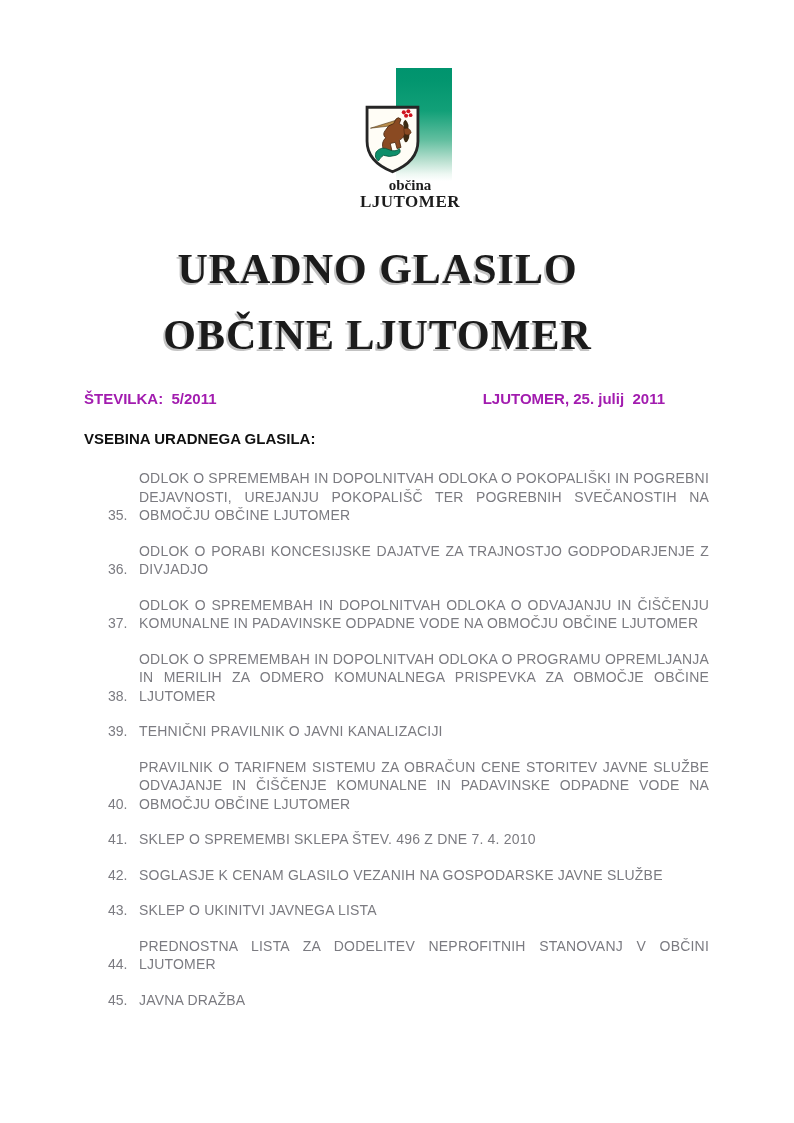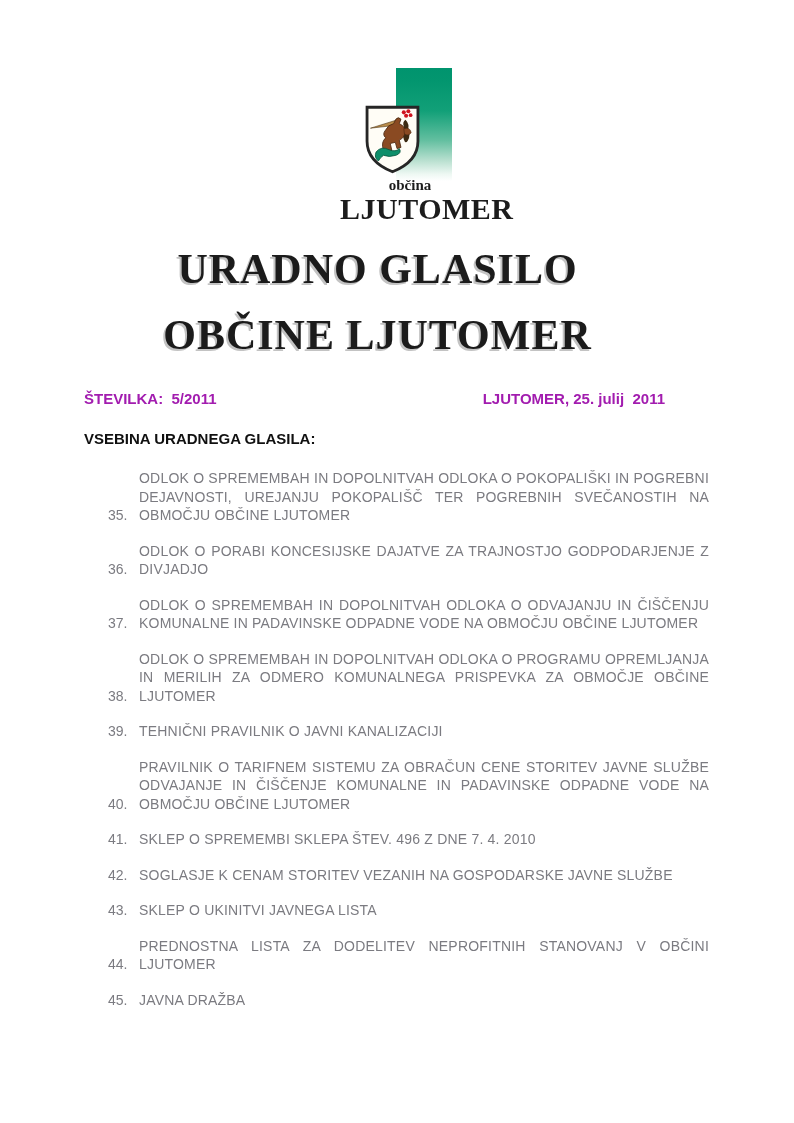--- a/index.html
+++ b/index.html
@@ -22,21 +22,21 @@
   }
   .crest { position: absolute; left: 24px; top: 37px; width: 57px; height: 69px; }
   .logo-obcina {
     position: absolute; top: 109px; left: 0; width: 140px;
     text-align: center; font-family: "Liberation Serif", serif;
     font-weight: bold; font-size: 15px; color: #1c1c1c;
   }
   .logo-name {
     position: absolute; top: 124px; left: 0; width: 140px;
     text-align: center; font-family: "Liberation Serif", serif;
-    font-weight: bold; font-size: 30px; color: #1c1c1c; letter-spacing: 0.5px;
+    font-weight: bold; font-size: 17px; color: #1c1c1c; letter-spacing: 0.5px;
   }
 
   
   .title {
     position: absolute; top: 236px; left: 0; right: 0;
     text-align: center;
     font-family: "Liberation Serif", serif;
     font-weight: bold; font-size: 42px; color: #1b1b1b;
     letter-spacing: 1px;
     text-shadow: -2px 2px 0 #c3c3c3;
@@ -139,21 +139,21 @@
       <span class="toc-text">PRAVILNIK O TARIFNEM SISTEMU ZA OBRAČUN CENE STORITEV JAVNE SLUŽBE ODVAJANJE IN ČIŠČENJE KOMUNALNE IN PADAVINSKE ODPADNE VODE NA OBMOČJU OBČINE LJUTOMER</span>
     </li>
 
     <li class="toc-item">
       <span class="toc-num">41.</span>
       <span class="toc-text">SKLEP  O SPREMEMBI SKLEPA ŠTEV. 496 Z  DNE 7. 4. 2010</span>
     </li>
 
     <li class="toc-item">
       <span class="toc-num">42.</span>
-      <span class="toc-text">SOGLASJE K CENAM STORITEV VEZANIH NA GOSPODARSKE JAVNE SLUŽBE</span>
+      <span class="toc-text">SOGLASJE K CENAM GLASILO VEZANIH NA GOSPODARSKE JAVNE SLUŽBE</span>
     </li>
 
     <li class="toc-item">
       <span class="toc-num">43.</span>
       <span class="toc-text">SKLEP O UKINITVI JAVNEGA LISTA</span>
     </li>
 
     <li class="toc-item">
       <span class="toc-num">44.</span>
       <span class="toc-text">PREDNOSTNA LISTA ZA DODELITEV NEPROFITNIH STANOVANJ V OBČINI LJUTOMER</span>

